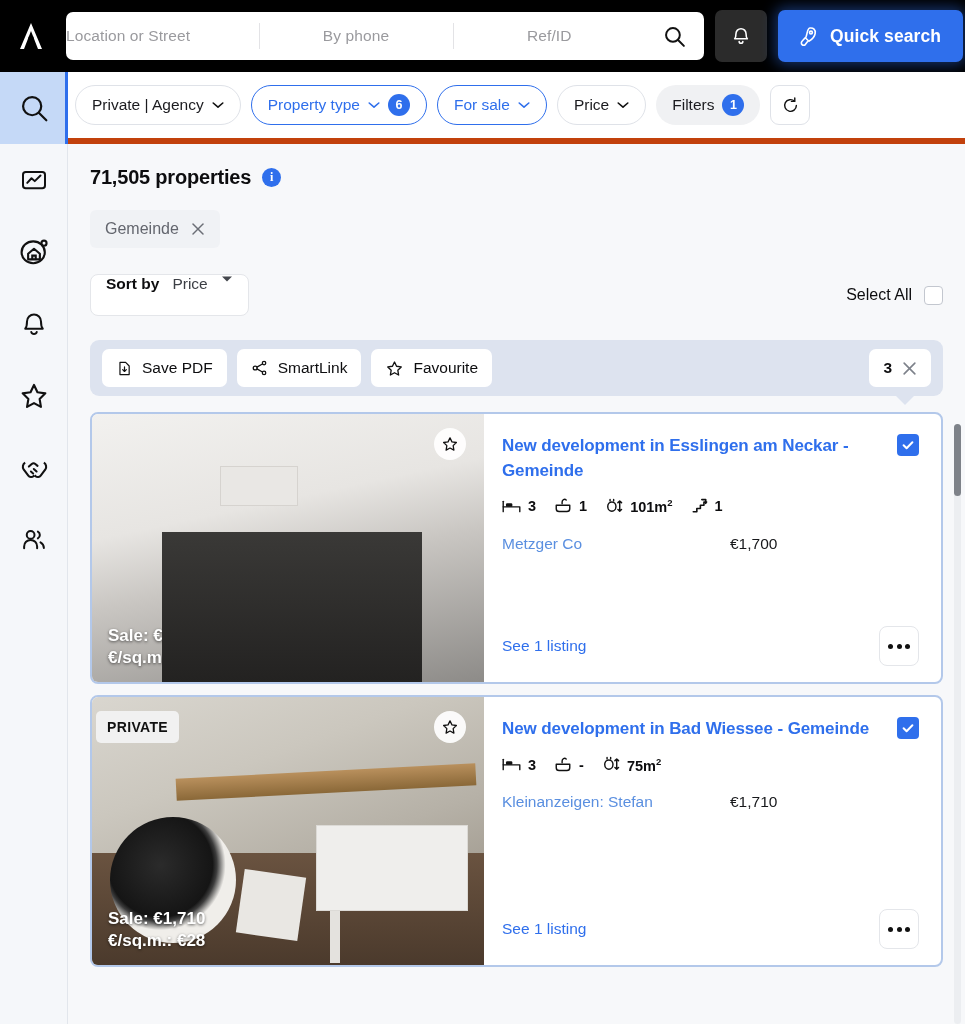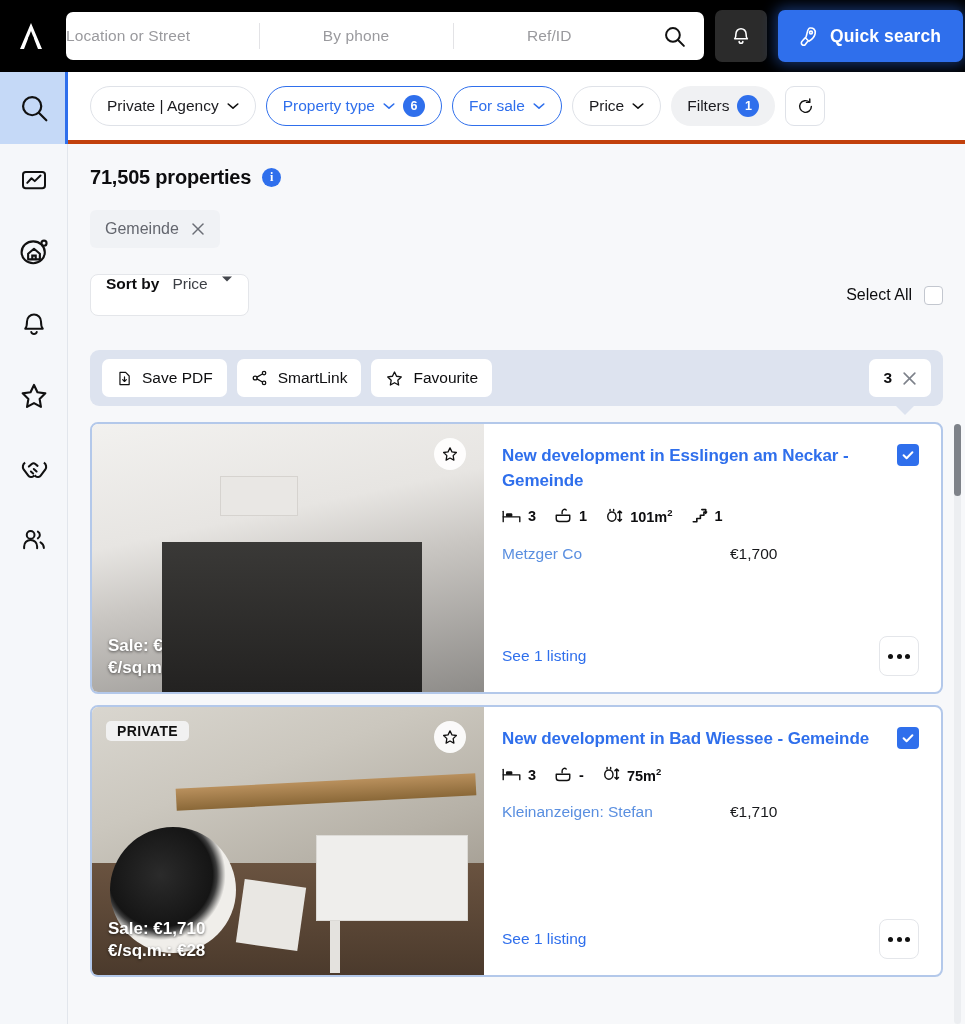--- a/index.html
+++ b/index.html
@@ -57,22 +57,22 @@
   .rail-item.active::after {
     content: ""; position: absolute; right: 0; top: 0; width: 3px; height: 72px; background: #2f6fec;
   }
 
   
   .main {
     position: absolute; left: 68px; top: 72px; width: 897px; height: 952px;
     background: #f7f8fa;
   }
   .chiprow {
-    height: 72px; background: #fff; border-bottom: 4px solid #c2410c;
-    display: flex; align-items: center; padding-left: 22px; gap: 10px;
+    height: 72px; background: #fff; border-bottom: 6px solid #c2410c;
+    display: flex; align-items: center; padding-left: 7px; gap: 10px;
   }
   .chip {
     height: 40px; border-radius: 21px; border: 1px solid #dfe2e8; background: #fff;
     display: flex; align-items: center; gap: 8px; padding: 0 16px;
     font-size: 15.5px; color: #1b1b1f; white-space: nowrap;
   }
   .chip.sel { border-color: #2f6fec; color: #2f6fec; }
   .chip.plain { border: none; background: #f0f1f3; }
   .badge {
     min-width: 22px; height: 22px; border-radius: 11px; background: #2f6fec; color: #fff;
@@ -104,21 +104,21 @@
   .sortbox {
     height: 42px; background: #fff; border: 1px solid #e4e6ea; border-radius: 8px;
     display: flex; align-items: flex-start; gap: 13px; padding: 0 15px;
   }
   .sortbox b { font-size: 15.5px; color: #0d0d0f; }
   .sortbox span.val { font-size: 15.5px; color: #3c3f45; }
   .selectall { margin-left: auto; display: flex; align-items: center; gap: 12px; font-size: 16px; color: #0d0d0f; }
   .cbox { width: 19px; height: 19px; border: 1.6px solid #c3c7cf; border-radius: 4px; background: #fff; }
 
   
-  .actionbar-wrap { margin-top: 34px; margin-right: 22px; position: relative; }
+  .actionbar-wrap { margin-top: 24px; margin-right: 22px; position: relative; }
   .actionbar {
     background: #dde3ef; border-radius: 9px; height: 56px;
     display: flex; align-items: center; padding: 0 12px; gap: 10px;
   }
   .abtn {
     height: 38px; background: #fff; border-radius: 7px; display: flex; align-items: center;
     gap: 9px; padding: 0 14px; font-size: 15.5px; color: #0d0d0f; font-weight: 400;
   }
   .counter {
     margin-left: auto; height: 38px; background: #fff; border-radius: 7px;
@@ -174,21 +174,21 @@
   }
   .img2 .deskleg {
     position:absolute; left:238px; top:214px; width:10px; height:52px; background:#e4e2de;
   }
   .img2 .chairx {
     position:absolute; left:148px; top:176px; width:62px; height:64px;
     background:#e9e7e3; transform: rotate(8deg);
   }
 
   .badge-private {
-    position: absolute; left: 14px; top: 14px; height: 20px; padding: 0 11px;
+    position: absolute; left: 4px; top: 14px; height: 32px; padding: 0 11px;
     background: #f1f1f1; border-radius: 5px; display: flex; align-items: center;
     font-size: 14px; font-weight: 700; color: #111; letter-spacing: .35px;
   }
   .fav-circle {
     position: absolute; right: 18px; top: 14px; width: 32px; height: 32px; border-radius: 50%;
     background: rgba(255,255,255,.92); display: flex; align-items: center; justify-content: center;
   }
   .price-ovl {
     position: absolute; left: 16px; bottom: 14px; color: #fff; line-height: 1.26;
     font-size: 17px; font-weight: 700; text-shadow: 0 1px 3px rgba(0,0,0,.6);

